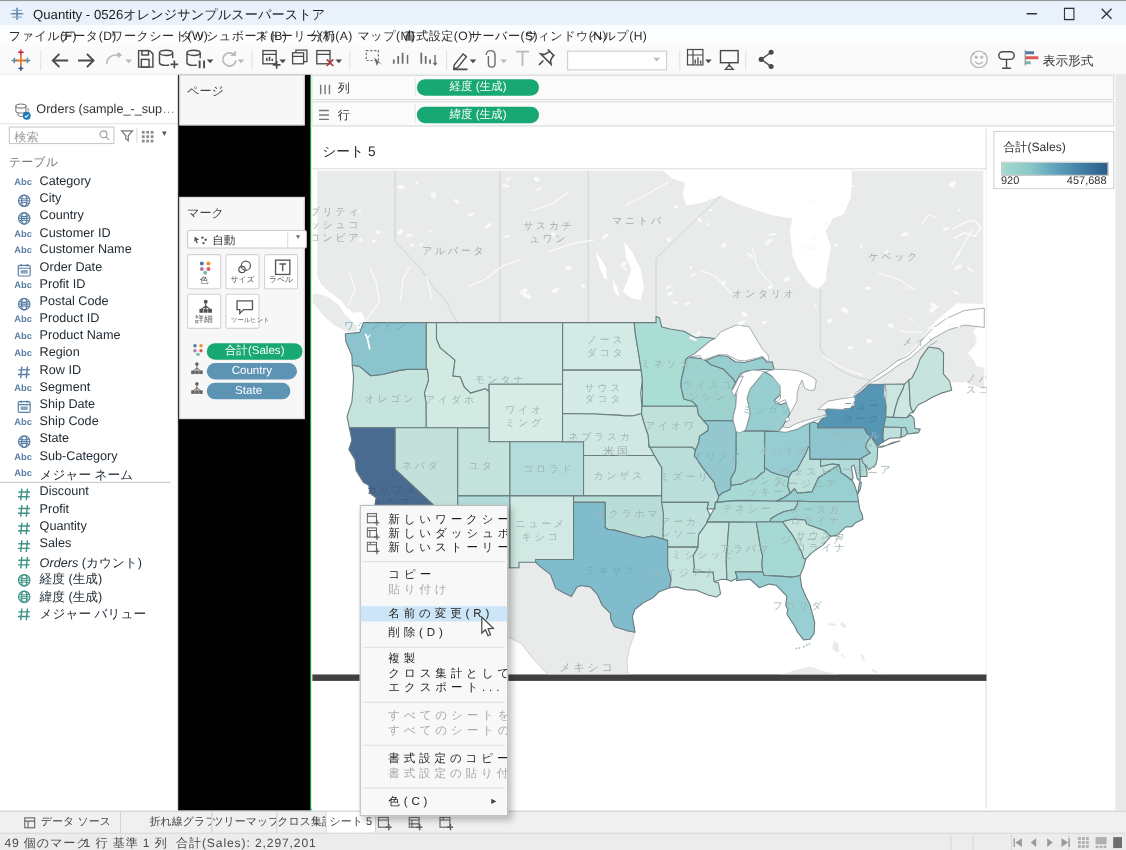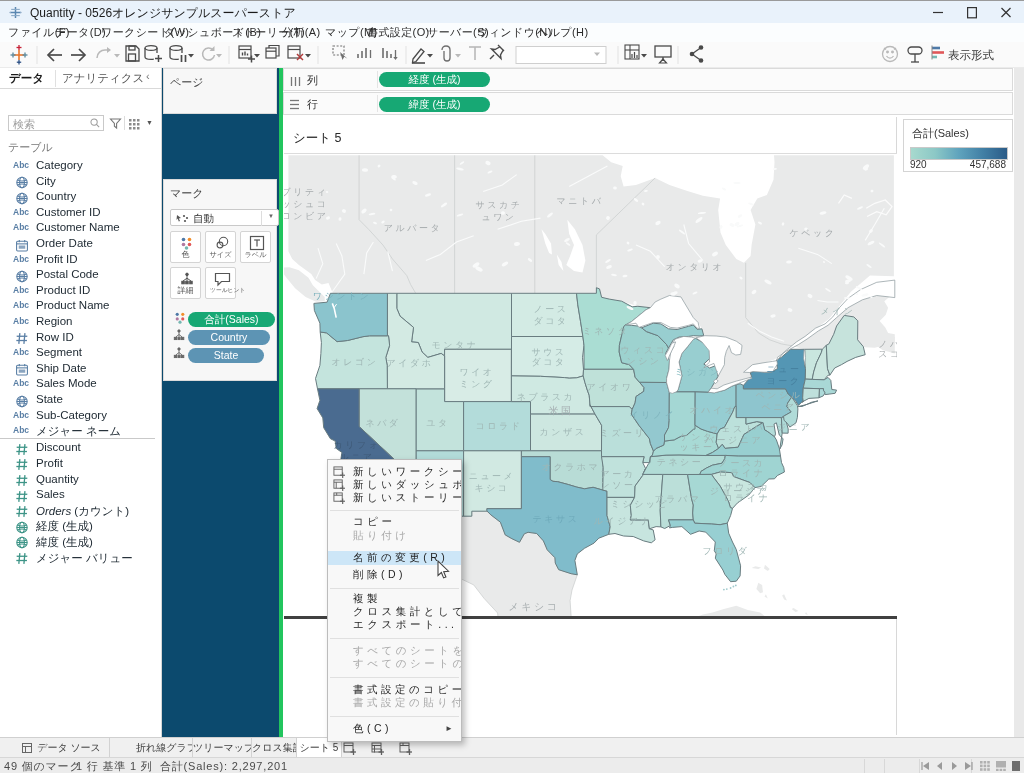--- a/index.html
+++ b/index.html
@@ -17,37 +17,37 @@
 #leftpane{left:0;top:68px;width:162px;height:669px;background:#fff;border-right:1px solid #d6d6d6}
 #lptabs{left:0;top:0;width:161px;height:21px;border-bottom:1px solid #d9d9d9;font-size:11.5px}
 #orders{left:0;top:21px;width:161px;height:24px;border-bottom:1px solid #e3e3e3;font-size:11.5px;color:#333;white-space:nowrap;overflow:hidden}
 #searchrow{left:0;top:45px;width:161px;height:22px;font-size:11px;color:#9b9b9b}
 #tbllabel{left:8px;top:72px;font-size:11px;color:#787878}
 .frow{position:absolute;left:0;width:161px;height:15.6px;font-size:11.5px;color:#212c35;white-space:nowrap}
 .frow .nm{position:absolute;left:36px;top:1px}
 .ficon{position:absolute;left:13px;top:1px;width:18px;height:13px}
 .itl{font-style:normal}
 
-#cards{left:162px;top:68px;width:121px;height:669px;background:#0c4a6e;border-right:4px solid #22c55e}
+#cards{left:162px;top:68px;width:121px;height:669px;background:#000000;border-right:1px solid #22c55e}
 .card{position:absolute;left:1px;width:114px;background:#f7f7f7;border:1px solid #dbdbdb}
 .cardlbl{position:absolute;left:6px;top:6px;font-size:11px;color:#444}
 #markdrop{position:absolute;left:6px;width:109px;height:17px;background:#fff;border:1px solid #c9c9c9;border-radius:2px;font-size:10.5px;color:#333}
 .mbtn{position:absolute;width:31px;height:32px;background:#fff;border:1px solid #d4d4d4;border-radius:2px;text-align:center;font-size:8px;color:#555}
 .mbtn .lb{position:absolute;bottom:2px;width:100%;text-align:center;transform-origin:center;white-space:nowrap}
 .pill{position:absolute;height:15px;border-radius:8px;color:#fff;font-size:10.5px;text-align:center;line-height:15px;white-space:nowrap}
 .gpill{background:#17a874}
 .bpill{background:#5d94b4}
 
 #shelves{left:283px;top:68px;width:731px;height:49px;background:#fff}
 .shrow{position:absolute;left:0;width:730px;height:23px;border:1px solid #dadada;background:#fbfbfb}
 .shlbl{position:absolute;left:23px;top:4px;font-size:11px;color:#333}
 
 #sheet{left:283px;top:117px;width:614px;height:618px;background:#fff;border-right:1px solid #d8d8d8}
 #sheettitle{position:absolute;left:10px;top:13px;font-size:12.5px;color:#282828}
-#mapwrap{position:absolute;left:1px;top:36px;width:613px;height:466px;overflow:hidden;border-top:1px solid #dcdcdc;border-bottom:3px solid #404040}
+#mapwrap{position:absolute;left:1px;top:36px;width:613px;height:466px;overflow:hidden;border-top:1px solid #dcdcdc;border-bottom:6px solid #404040}
 
 #rightpanel{left:897px;top:117px;width:117px;height:620px;background:#fff}
 #legendcard{position:absolute;left:6px;top:2px;width:110px;height:53px;background:#fff;border:1px solid #d4d4d4}
 #legendgrad{position:absolute;left:6px;top:27px;width:98px;height:13px;border:1px solid #c9c9c9;background:linear-gradient(to right,#a7d9ce,#8cc8c6,#5fa3bd,#417fa5,#2b5c88)}
 #rightgray{left:1014px;top:68px;width:10px;height:669px;background:#e9e9e9}
 
 #tabbar{left:0;top:737px;width:1024px;height:20px;background:#f0f0f0;border-top:1px solid #d0d0d0;font-size:11px;color:#3f3f3f}
 .tab{position:absolute;top:0;height:20px;border-right:1px solid #d2d2d2;line-height:20px;text-align:center;overflow:hidden;font-size:10px;white-space:nowrap}
 
 #statusbar{left:0;top:757px;width:1024px;height:16px;background:#ececec;border-top:1px solid #d7d7d7;font-size:11px;color:#4a4a4a}
@@ -327,25 +327,32 @@
           <line x1="4" y1="10.5" x2="16" y2="10.5" stroke="#e05759"></line>
           <line x1="4" y1="15" x2="9" y2="15" stroke="#76b7b2"></line>
         </g>
         <line x1="4" y1="3.5" x2="4" y2="17.5" stroke="#888" stroke-width="1"></line>
       </g>
 <text x="948" y="17" font-family="Liberation Sans" font-size="11.5" fill="#333">表示形式</text>
 </svg>
   </div>
 
 <div class="abs" id="leftpane">
-  <div class="abs" id="lptabs">
-    <span class="abs" style="left:9px;top:3px;color:#1a1a1a;font-weight:bold">データ</span>
-    <div class="abs" style="left:55px;top:2px;width:1px;height:17px;background:#e0e0e0"></div>
-    <span class="abs" style="left:62px;top:3px;color:#555">アナリティクス</span>
-    <span class="abs" style="left:146px;top:2px;color:#777;font-size:11px">‹</span>
+  <div class="abs" id="orders">
+    <svg class="abs" style="left:12px;top:4px" width="17" height="17" viewBox="0 0 17 17">
+      <g fill="none" stroke="#7a7a7a" stroke-width="1">
+      <ellipse cx="7" cy="3.4" rx="4.6" ry="1.9"></ellipse>
+          <path d="M2.4 3.4v4.4c0 1 2.1 1.9 4.6 1.9s4.6-0.9 4.6-1.9V3.4"></path>
+      <path d="M4.4 10.4v1.6c0 1 2.1 1.9 4.6 1.9 0.9 0 1.8-0.1 2.5-0.3" opacity="0.9" transform="translate(0,-1)"></path>
+      <path d="M13.6 5.2v3.1" opacity="0.9"></path>
+        </g>
+      <circle cx="12.3" cy="12.3" r="3.6" fill="#1e7bb8"></circle>
+        <path d="M10.6 12.3l1.2 1.3 2.1-2.5" stroke="#fff" stroke-width="1" fill="none"></path>
+    </svg>
+    <div class="abs" style="left:33px;top:5px">Orders (sample_-_sup<span style="color:#888">…</span></div>
   </div>
   <div class="abs" id="searchrow">
     <div class="abs" style="left:8px;top:2px;width:96px;height:16px;background:#fff;border:1px solid #c9c9c9"></div>
     <div class="abs" style="left:13px;top:4px">検索</div>
     <svg class="abs" style="left:89px;top:4px" width="12" height="12" viewBox="0 0 13 13">
         <circle cx="5.5" cy="5.5" r="3.4" fill="none" stroke="#9a9a9a" stroke-width="1.1"></circle>
         <line x1="8.1" y1="8.1" x2="11" y2="11" stroke="#9a9a9a" stroke-width="1.1"></line>
       </svg>
     <svg class="abs" style="left:109px;top:4px" width="13" height="13" viewBox="0 0 13 13">
         <path d="M1.5 2h10L7.6 6.5v4.5L5.4 9.2V6.5z" fill="none" stroke="#777" stroke-width="1.1"></path>
@@ -463,21 +470,21 @@
             <line x1="1" y1="4.5" x2="11" y2="4.5"></line>
             <line x1="3.5" y1="1" x2="3.5" y2="3"></line>
             <line x1="8.5" y1="1" x2="8.5" y2="3"></line>
           </g>
           <rect x="3" y="6" width="6" height="3" fill="#5a7fa5" opacity="0.7"></rect>
         </svg>
         <div class="nm">Ship Date</div>
       </div>
 <div class="frow" style="top:218.4px">
         <div class="ficon" style="color:#5a7fa5;font-size:8.5px;font-weight:bold;top:2px">Abc</div>
-        <div class="nm">Sales Mode</div>
+        <div class="nm">Ship Code</div>
       </div>
 <div class="frow" style="top:234.0px">
         <svg class="ficon" style="top:2.5px" width="12" height="12" viewBox="0 0 12 12">
           <g fill="none" stroke="#5a7fa5" stroke-width="1">
             <circle cx="6" cy="6" r="4.8"></circle>
             <ellipse cx="6" cy="6" rx="2.2" ry="4.8"></ellipse>
             <line x1="1.2" y1="6" x2="10.8" y2="6"></line>
             <path d="M1.8 3.7c2.5 1 5.9 1 8.4 0M1.8 8.3c2.5-1 5.9-1 8.4 0"></path>
           </g>
         </svg>

